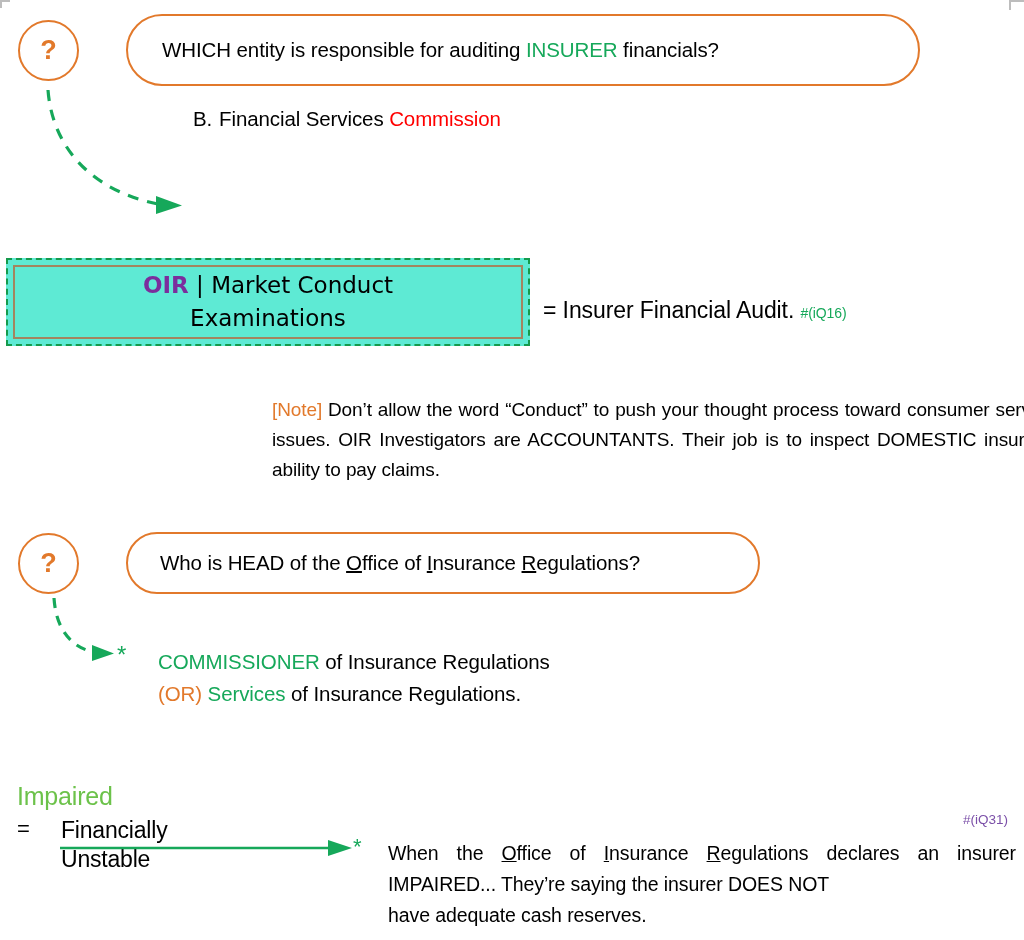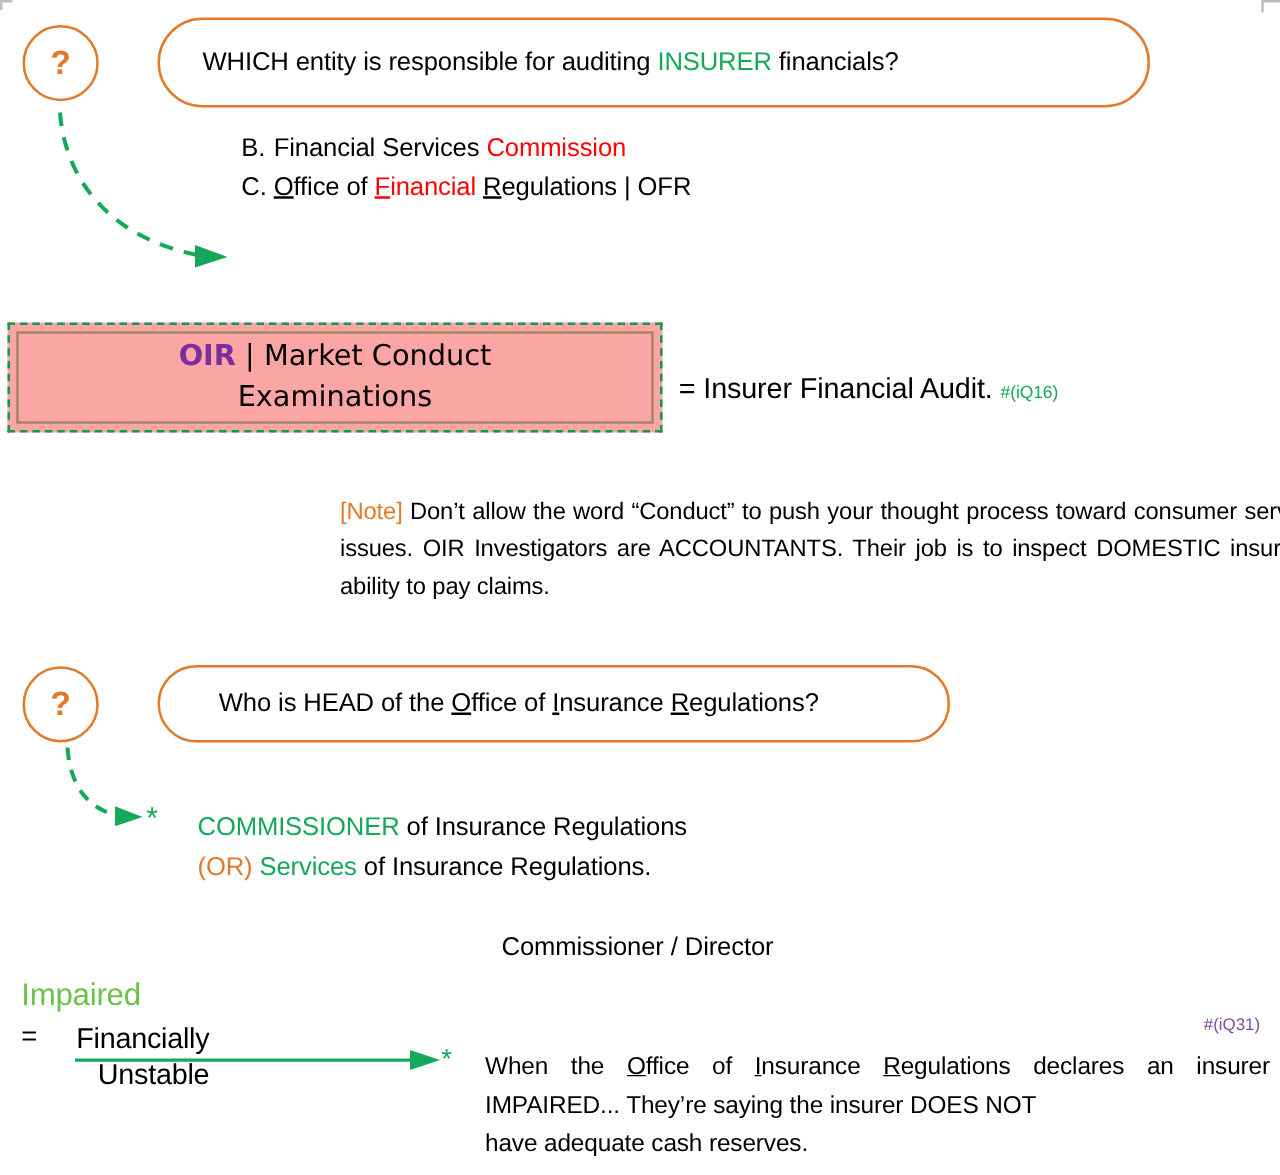--- a/index.html
+++ b/index.html
@@ -58,21 +58,21 @@
   .options .row { white-space: nowrap; display: block; }
   .opt-letter { display: inline-block; width: 26px; }
 
   u.ul { text-decoration: underline; text-underline-offset: 1px; }
 
   
   .oir-outer {
     border: 2.5px dashed #159A4C;
     box-sizing: border-box;
     padding: 5px;
-    background: #fca5a5;
+    background: #5eead4;
   }
   .oir-inner {
     border: 2px solid #A38560;
     box-sizing: border-box;
     height: 100%;
     display: flex;
     align-items: center;
     justify-content: center;
     text-align: center;
     font-family: "DejaVu Sans", sans-serif;
@@ -121,21 +121,20 @@
     font-size: 25px;
     letter-spacing: -0.2px;
   }
   .impaired-eq {
     font-size: 22px;
   }
   .impaired-val {
     font-size: 23px;
     line-height: 29px;
     letter-spacing: -0.2px;
-    text-align: right;
   }
 
   .center-note {
     text-align: center;
     font-size: 20.5px;
     line-height: 31px;
     letter-spacing: -0.1px;
     white-space: nowrap;
   }
 
@@ -170,23 +169,20 @@
 <div class="abs" style="left:30px;top:86px;width:175px;height:135px;">
   <svg width="175" height="135" viewBox="0 0 175 135">
     <path d="M 18 4 C 22 58, 58 104, 128 118" fill="none" stroke="#16A85A" stroke-width="3.2" stroke-dasharray="11 9" stroke-linecap="butt"></path>
     <polygon points="126,110 152,119.5 126,128" fill="#16A85A"></polygon>
   </svg>
 </div>
 
 <div class="abs options" style="left:193px;top:103px;width:700px;">
   <div class="row">
     <span class="opt-letter">B.</span><span><span>Financial Services </span><span style="color:#FF0000;">Commission</span></span>
-  </div>
-  <div class="row">
-    <span class="opt-letter">C.</span><span><u class="ul">O</u><span>ffice of </span><span style="color:#FF0000;"><u class="ul">F</u>inancial</span><span> </span><u class="ul">R</u><span>egulations | OFR</span></span>
   </div>
 </div>
 
 <div class="abs oir-outer" style="left:6px;top:258px;width:524px;height:88px;">
   <div class="oir-inner">
     <div>
       <span class="oir-code">OIR</span><span> | </span><span>Market Conduct</span><br>
       <span>Examinations</span>
     </div>
   </div>
@@ -199,21 +195,21 @@
 
 <div class="abs note-para" style="left:232px;top:395px;width:783px;">
   <span class="note-label">[Note]</span><span> Don’t allow the word “Conduct” to push your thought process toward consumer service issues. OIR Investigators are ACCOUNTANTS. Their job is to  inspect DOMESTIC insurers’ ability to pay claims.</span>
 </div>
 
 <div class="abs q-circle" style="left:18px;top:533px;width:61px;height:61px;font-size:27px;">
   <span>?</span>
 </div>
 
 <div class="abs q-bubble" style="left:126px;top:532px;width:634px;height:62px;">
-  <div class="q-text" style="padding-left:32px;margin-left:15px;">
+  <div class="q-text" style="padding-left:32px;">
     <span>Who is HEAD of the </span><u class="ul">O</u><span>ffice of </span><u class="ul">I</u><span>nsurance </span><u class="ul">R</u><span>egulations?</span>
   </div>
 </div>
 
 <div class="abs" style="left:44px;top:596px;width:110px;height:70px;">
   <svg width="110" height="70" viewBox="0 0 110 70">
     <path d="M 10 2 C 12 34, 28 52, 50 56" fill="none" stroke="#16A85A" stroke-width="3.2" stroke-dasharray="10 8" stroke-linecap="butt"></path>
     <polygon points="48,49 70,57.5 48,65" fill="#16A85A"></polygon>
   </svg>
 </div>
@@ -221,21 +217,20 @@
 <div class="abs ast" style="left:117px;top:643px;font-size:24px;">*</div>
 
 <div class="abs ans-line" style="left:158px;top:646px;">
   <span class="green">COMMISSIONER</span><span> of Insurance Regulations</span>
 </div>
 <div class="abs ans-line" style="left:158px;top:678px;">
   <span class="orange">(OR)</span><span class="green"> Services</span><span> of Insurance Regulations.</span>
 </div>
 
 <div class="abs center-note" style="left:290px;top:742px;width:440px;">
-  <div>Commissioner / Director</div>
 </div>
 
 <div class="abs impaired-word" style="left:17px;top:782px;">Impaired</div>
 <div class="abs impaired-eq" style="left:17px;top:816px;">=</div>
 <div class="abs impaired-val" style="left:61px;top:816px;">
   <div>Financially</div>
   <div>Unstable</div>
 </div>
 
 <div class="abs" style="left:60px;top:836px;width:295px;height:24px;">

